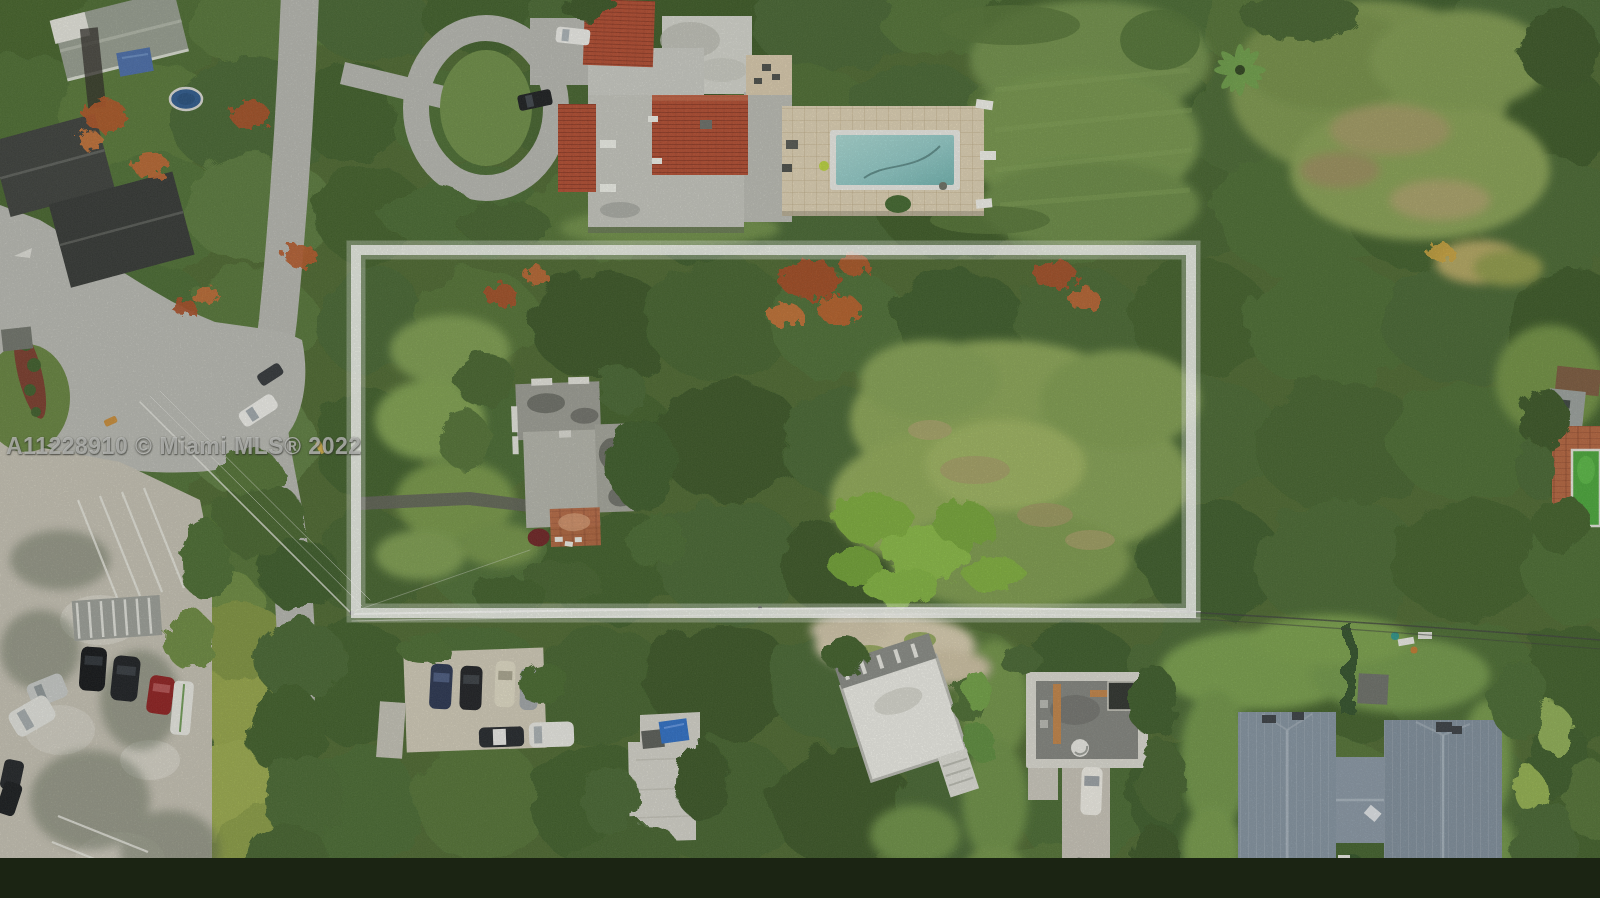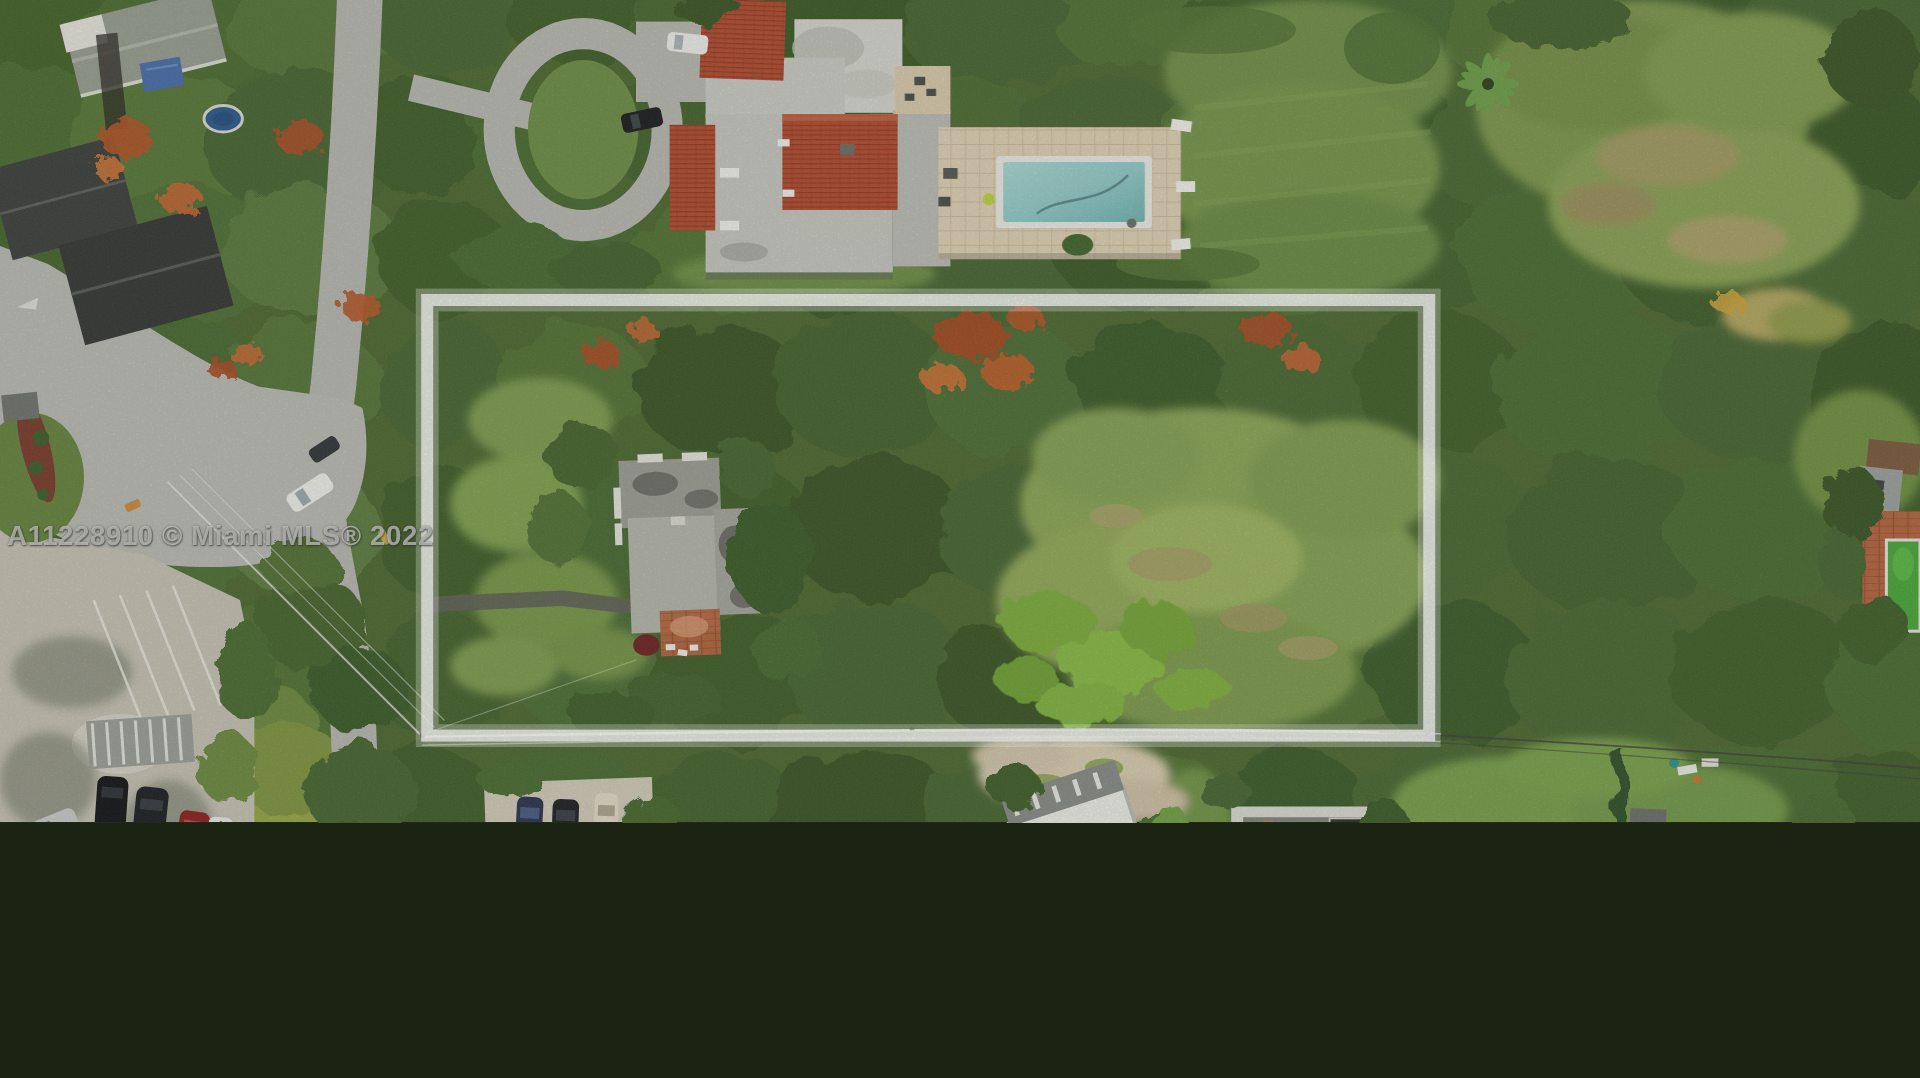--- a/index.html
+++ b/index.html
@@ -1,16 +1,16 @@
 <!DOCTYPE html>
 <html><head>
 <meta charset="utf-8">
 <style>
   html,body{margin:0;padding:0;background:#1b2413;}
-  .stage{position:relative;width:1600px;height:685px;overflow:hidden;background:#4d6830;
+  .stage{position:relative;width:1600px;height:858px;overflow:hidden;background:#4d6830;
          font-family:"Liberation Sans", sans-serif;}
   .stage svg{position:absolute;left:0;top:0;display:block;}
   .watermark{
     position:absolute;left:6px;top:433px;
     font-family:"Liberation Sans", sans-serif;
     font-size:23px;font-weight:700;letter-spacing:0.5px;white-space:nowrap;
     color:rgba(255,255,255,0.52);
     text-shadow:0 1px 2px rgba(45,48,40,0.55), 0 0 1px rgba(55,58,50,0.6), 1px 1px 1px rgba(50,50,45,0.35);
     user-select:none;pointer-events:none;
   }

